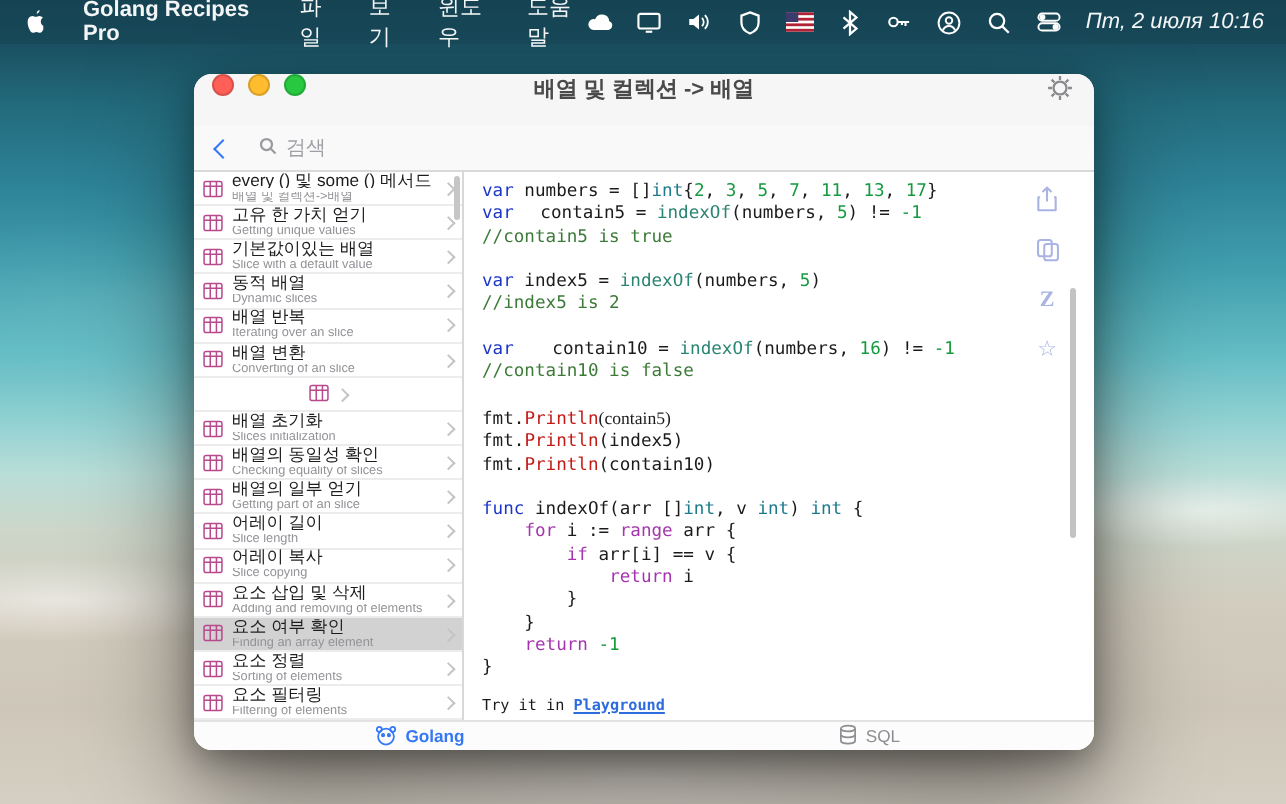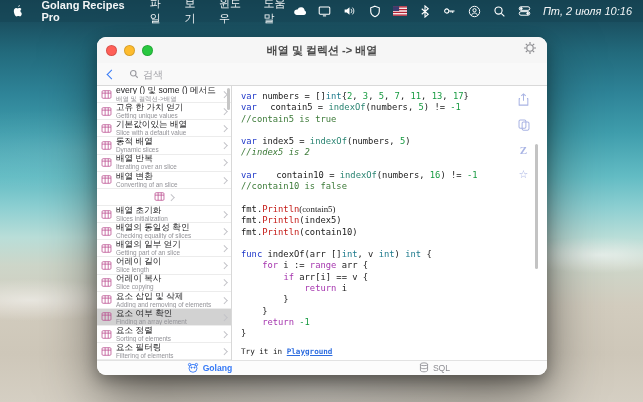--- a/index.html
+++ b/index.html
@@ -38,21 +38,21 @@
 
   
   .window {
     position:absolute; left:97px; top:37px; width:450px; height:338px;
     background:#fff; border-radius:9px; overflow:hidden;
     box-shadow:0 22px 55px rgba(0,0,0,.5), 0 5px 16px rgba(0,0,0,.32);
     display:flex; flex-direction:column; z-index:4;
   }
   .titlebar {
     height:26px; background:#f6f6f6; position:relative;
-    display:flex; align-items:center; flex:0 0 auto;
+    display:flex; flex:0 0 auto;
   }
   .traffic { display:flex; gap:7px; margin-left:9px; }
   .tl { width:11px; height:11px; border-radius:50%; border:0.5px solid rgba(0,0,0,.15); }
   .tl.red { background:#ff5f57; } .tl.yellow { background:#febc2e; } .tl.green { background:#28c840; }
   .win-title {
     position:absolute; left:0; right:0; text-align:center;
     font-size:11px; color:#4a4a4a; font-weight:bold; pointer-events:none;
   }
   .gear { margin-left:auto; margin-right:10px; color:#8a8a8e; }
   .toolbar {
@@ -444,21 +444,21 @@
         </div>
       <div class="sidebar-scroll"></div>
     </div>
 
     <div class="codepanel">
       <code class="code-block"><span style="color: rgb(29, 54, 201);">var</span><span style="color: rgb(27, 27, 27);"> numbers = []</span><span style="color: rgb(29, 122, 140);">int</span><span style="color: rgb(27, 27, 27);">{</span><span style="color: rgb(22, 154, 64);">2</span><span style="color: rgb(27, 27, 27);">, </span><span style="color: rgb(22, 154, 64);">3</span><span style="color: rgb(27, 27, 27);">, </span><span style="color: rgb(22, 154, 64);">5</span><span style="color: rgb(27, 27, 27);">, </span><span style="color: rgb(22, 154, 64);">7</span><span style="color: rgb(27, 27, 27);">, </span><span style="color: rgb(22, 154, 64);">11</span><span style="color: rgb(27, 27, 27);">, </span><span style="color: rgb(22, 154, 64);">13</span><span style="color: rgb(27, 27, 27);">, </span><span style="color: rgb(22, 154, 64);">17</span><span style="color: rgb(27, 27, 27);">}</span>
 <span style="color: rgb(29, 54, 201);">var</span><span style="color: rgb(27, 27, 27); margin-left: 8px;"> contain5 = </span><span style="color: rgb(42, 132, 114);">indexOf</span><span style="color: rgb(27, 27, 27);">(numbers, </span><span style="color: rgb(22, 154, 64);">5</span><span style="color: rgb(27, 27, 27);">) != </span><span style="color: rgb(22, 154, 64);">-1</span>
 <span style="color: rgb(60, 122, 56);">//contain5 is true</span>
 
 <span style="color: rgb(29, 54, 201);">var</span><span style="color: rgb(27, 27, 27);"> index5 = </span><span style="color: rgb(42, 132, 114);">indexOf</span><span style="color: rgb(27, 27, 27);">(numbers, </span><span style="color: rgb(22, 154, 64);">5</span><span style="color: rgb(27, 27, 27);">)</span>
-<span style="color: rgb(60, 122, 56); font-style: italic;">//index5 is 2</span>
+<span style="color: rgb(60, 122, 56);">//index5 is 2</span>
 
 <span style="color: rgb(29, 54, 201);">var</span><span style="color: rgb(27, 27, 27); margin-left: 14px;"> contain10 = </span><span style="color: rgb(42, 132, 114);">indexOf</span><span style="color: rgb(27, 27, 27);">(numbers, </span><span style="color: rgb(22, 154, 64);">16</span><span style="color: rgb(27, 27, 27);">) != </span><span style="color: rgb(22, 154, 64);">-1</span>
 <span style="color: rgb(60, 122, 56);">//contain10 is false</span>
 
 <span style="color: rgb(27, 27, 27);">fmt.</span><span style="color: rgb(196, 26, 22);">Println</span><span style="color: rgb(27, 27, 27); font-family: Liberation Serif, serif;">(contain5)</span>
 <span style="color: rgb(27, 27, 27);">fmt.</span><span style="color: rgb(196, 26, 22);">Println</span><span style="color: rgb(27, 27, 27);">(index5)</span>
 <span style="color: rgb(27, 27, 27);">fmt.</span><span style="color: rgb(196, 26, 22);">Println</span><span style="color: rgb(27, 27, 27);">(contain10)</span>
 
 <span style="color: rgb(29, 54, 201);">func</span><span style="color: rgb(27, 27, 27);"> indexOf(arr []</span><span style="color: rgb(29, 122, 140);">int</span><span style="color: rgb(27, 27, 27);">, v </span><span style="color: rgb(29, 122, 140);">int</span><span style="color: rgb(27, 27, 27);">) </span><span style="color: rgb(29, 122, 140);">int</span><span style="color: rgb(27, 27, 27);"> {</span>
 <span style="color: rgb(27, 27, 27);">    </span><span style="color: rgb(165, 53, 174);">for</span><span style="color: rgb(27, 27, 27);"> i := </span><span style="color: rgb(165, 53, 174);">range</span><span style="color: rgb(27, 27, 27);"> arr {</span>

